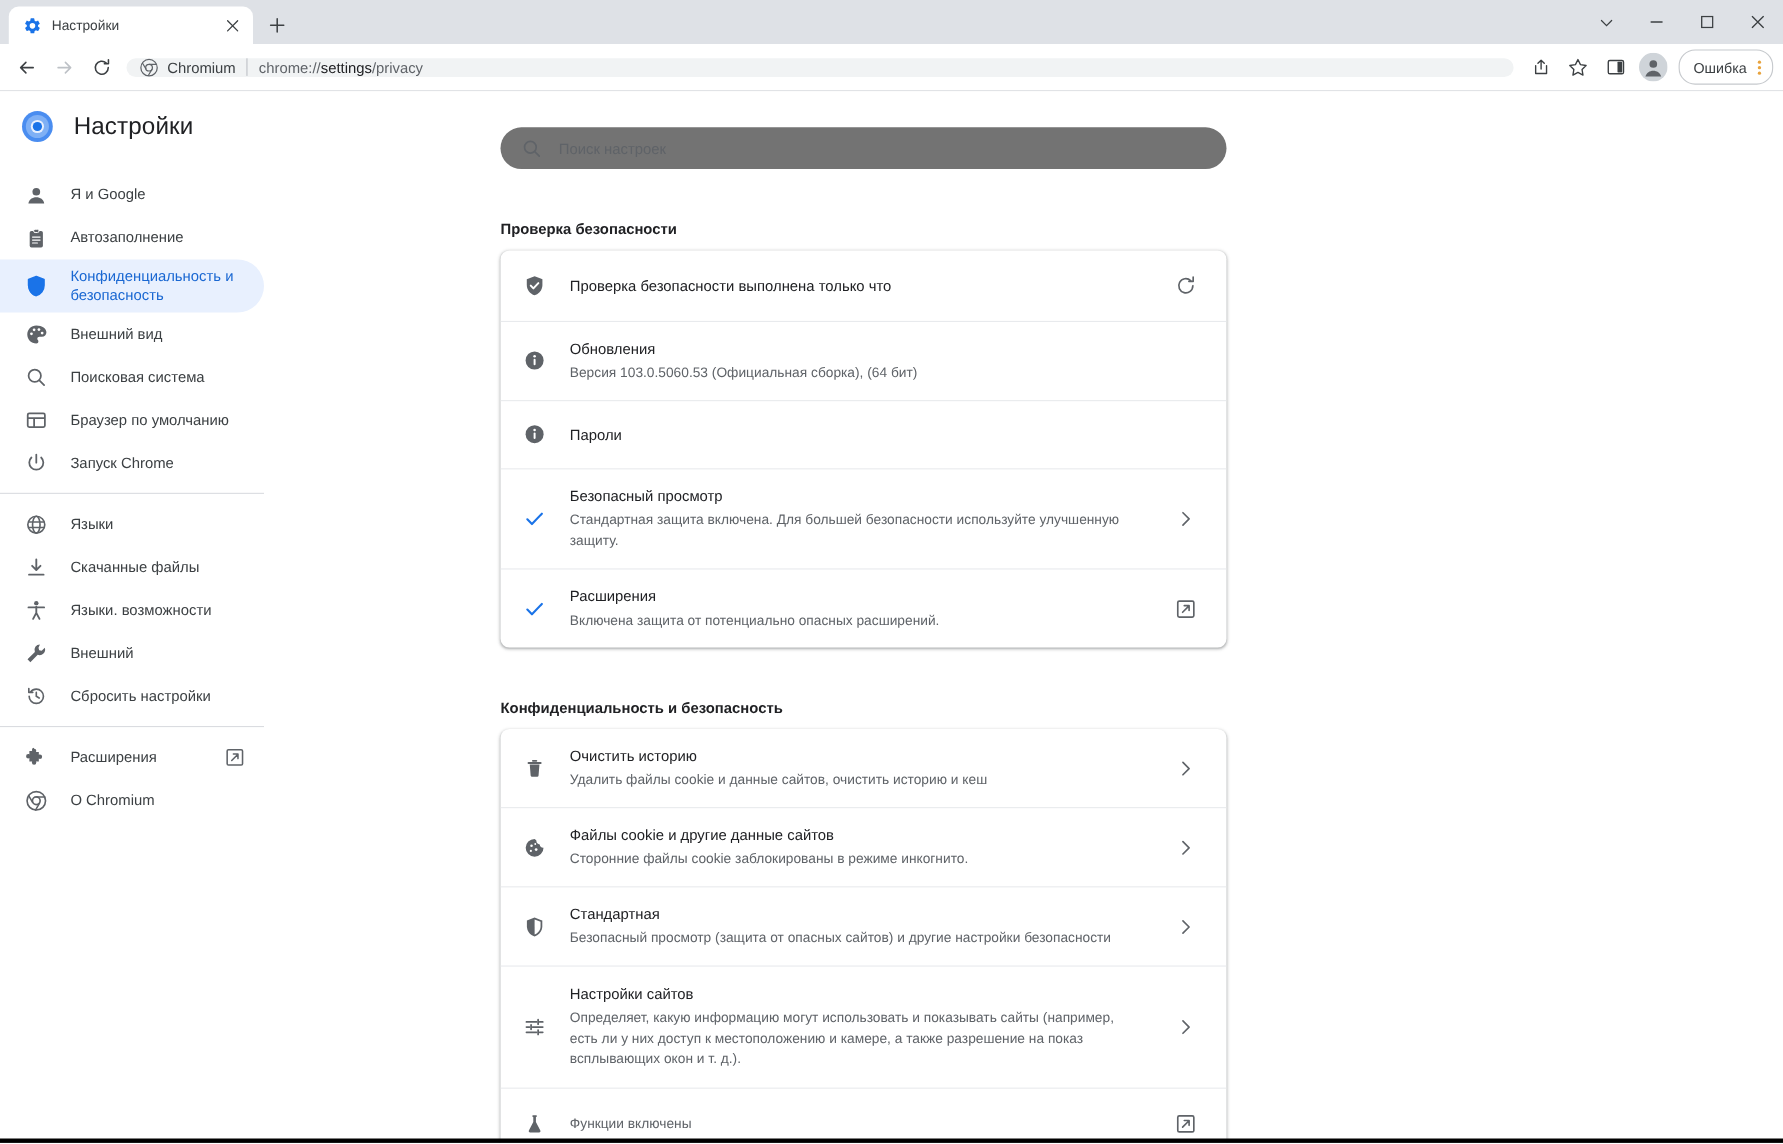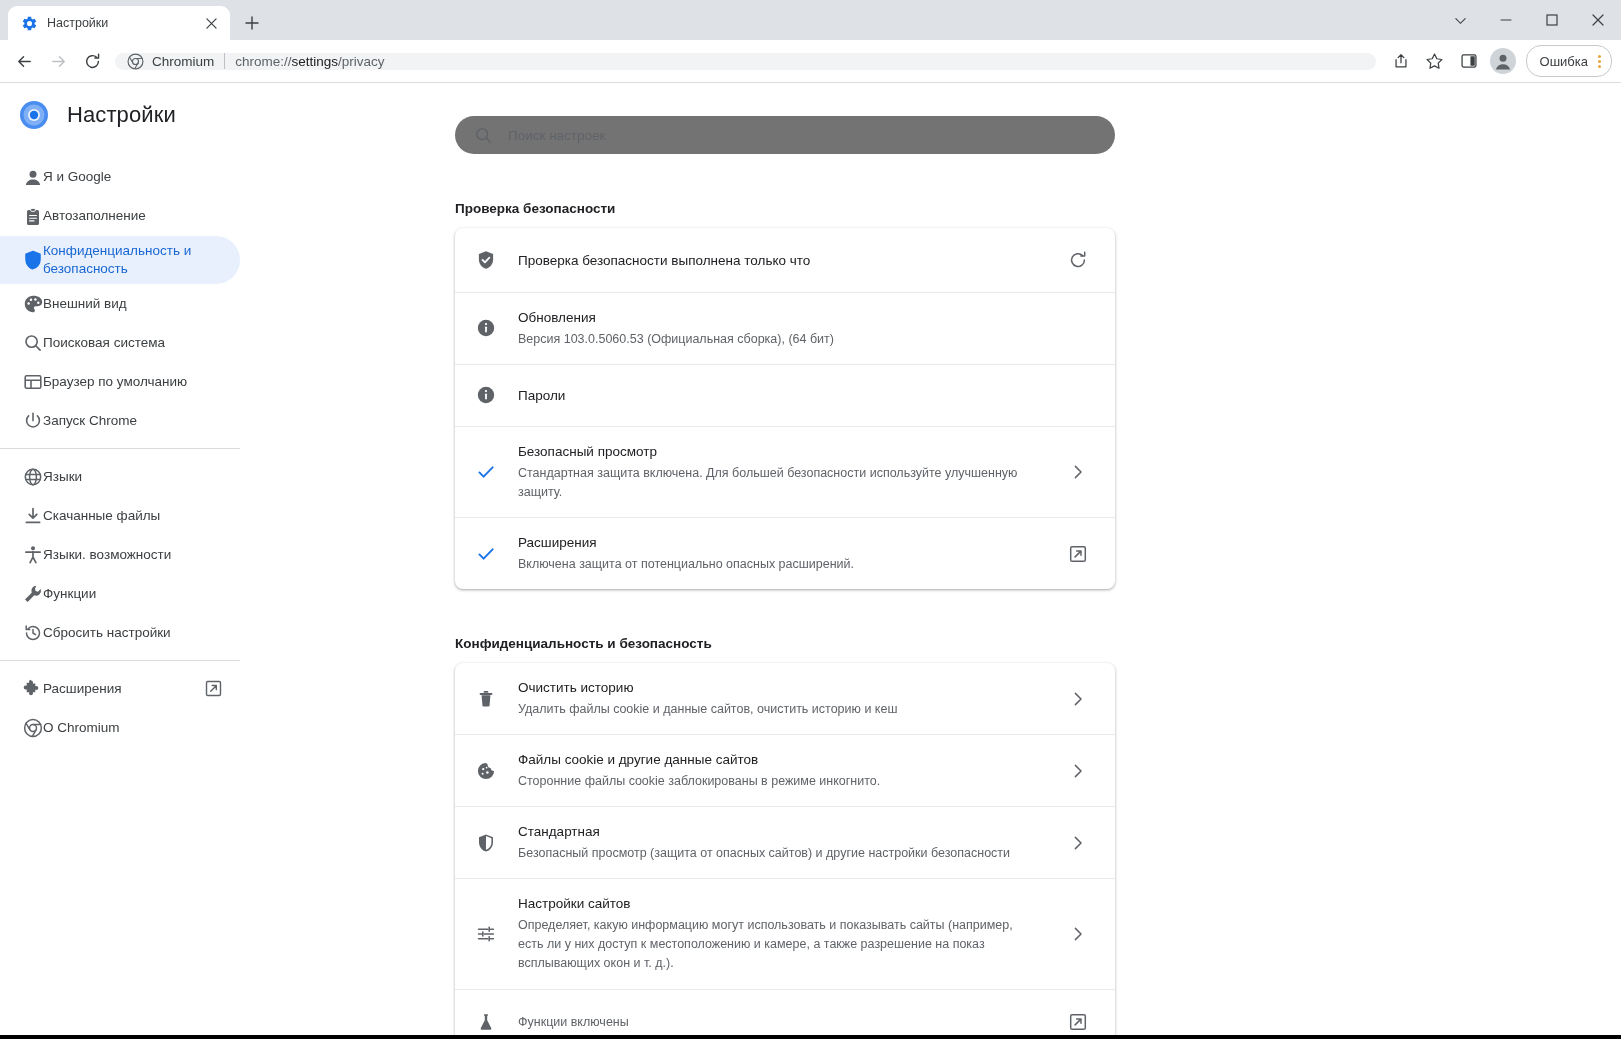--- a/index.html
+++ b/index.html
@@ -156,20 +156,21 @@
   .settings-title {
     font-size: 22px;
     color: #202124;
     font-weight: 400;
     letter-spacing: .1px;
   }
   .nav { margin-top: 11px; }
   .nav-item {
     display: flex;
     align-items: center;
+    gap: 21px;
     min-height: 39px;
     padding: 6px 18px 6px 23px;
     border-radius: 0 100px 100px 0;
     margin-right: 20px;
     color: #3c4043;
     font-size: 13.5px;
     line-height: 1.35;
   }
   .nav-item .nav-ico { width: 20px; height: 20px; flex: 0 0 20px; display:block; }
   .nav-item .nav-label { flex: 1 1 auto; }
@@ -469,21 +470,21 @@
           <circle cx="10" cy="3.3" r="2" fill="#5f6368"></circle>
           <path d="M2.9 7.2h14.2" stroke="#5f6368" stroke-width="1.7" stroke-linecap="round"></path>
           <path d="M10 6.6v5.6M10 12.2l-2.9 5.4M10 12.2l2.9 5.4" stroke="#5f6368" stroke-width="1.7" stroke-linecap="round"></path>
         </svg>
         <span class="nav-label">Языки. возможности</span>
       </div>
       <div class="nav-item">
         <svg class="nav-ico" viewBox="0 0 20 20">
           <path d="M13.3 1.8a5 5 0 00-4.6 6.9L2 15.4l2.6 2.6 6.7-6.7a5 5 0 006.4-6.4l-2.8 2.8-2.3-.6-.6-2.3z" fill="#5f6368"></path>
         </svg>
-        <span class="nav-label">Функции</span>
+        <span class="nav-label">Внешний</span>
       </div>
       <div class="nav-item">
         <svg class="nav-ico" viewBox="0 0 20 20">
           <path d="M3.5 10a6.5 6.5 0 106.5-6.5c-2.1 0-4 1-5.2 2.6" fill="none" stroke="#5f6368" stroke-width="1.5" stroke-linecap="round"></path>
           <path d="M3.2 2.9v3.6h3.6" fill="none" stroke="#5f6368" stroke-width="1.5" stroke-linecap="round" stroke-linejoin="round"></path>
           <path d="M10 6.5V10l2.6 1.6" fill="none" stroke="#5f6368" stroke-width="1.5" stroke-linecap="round"></path>
         </svg>
         <span class="nav-label">Сбросить настройки</span>
       </div>
 

